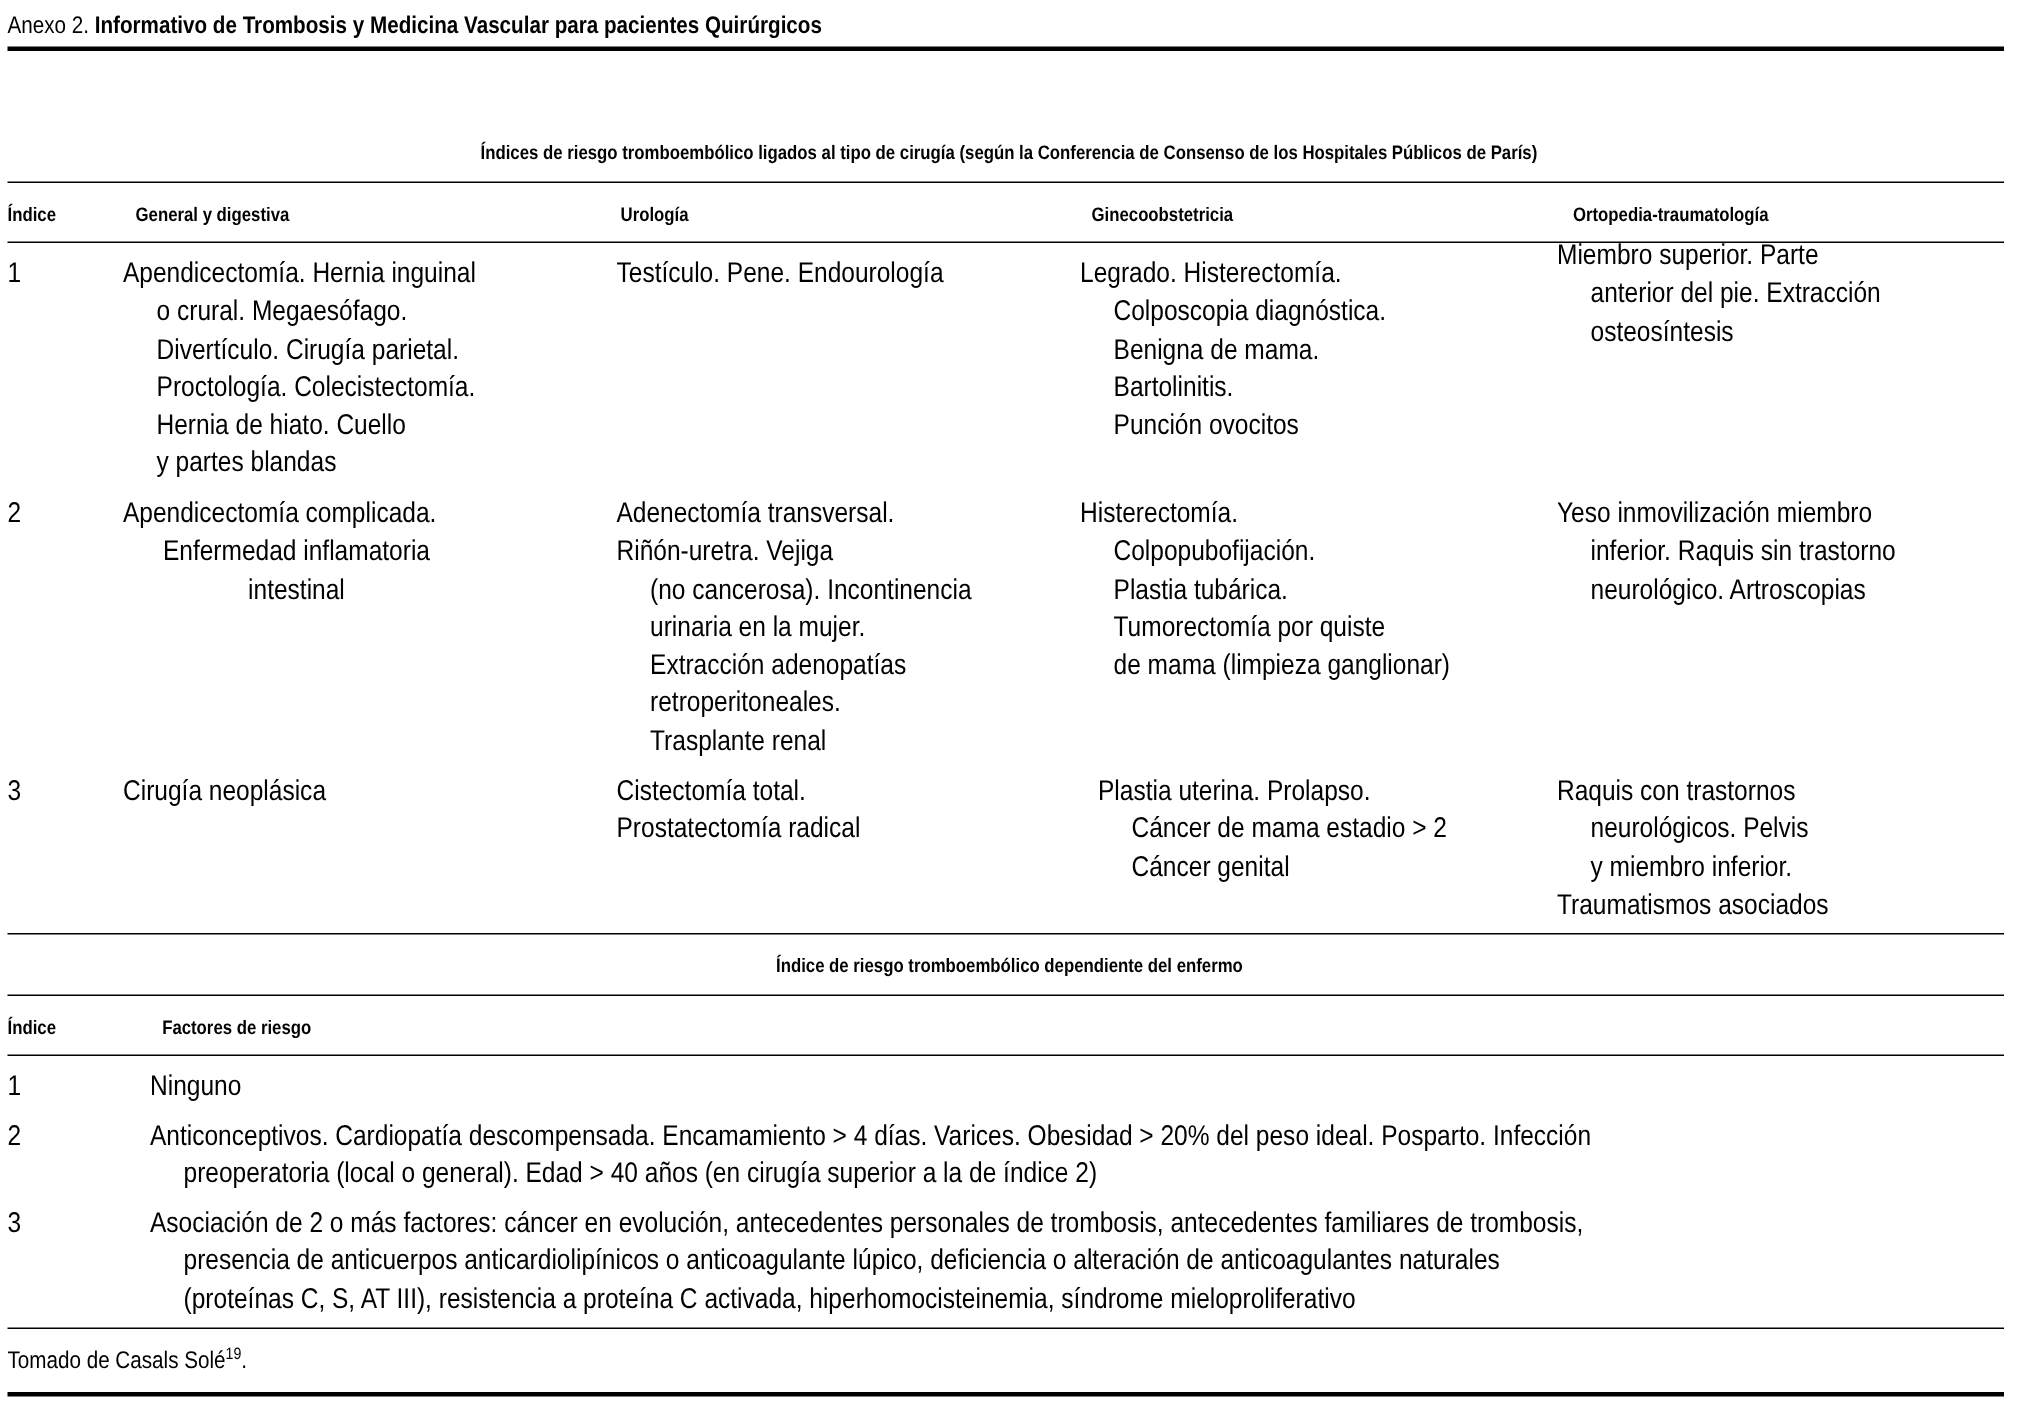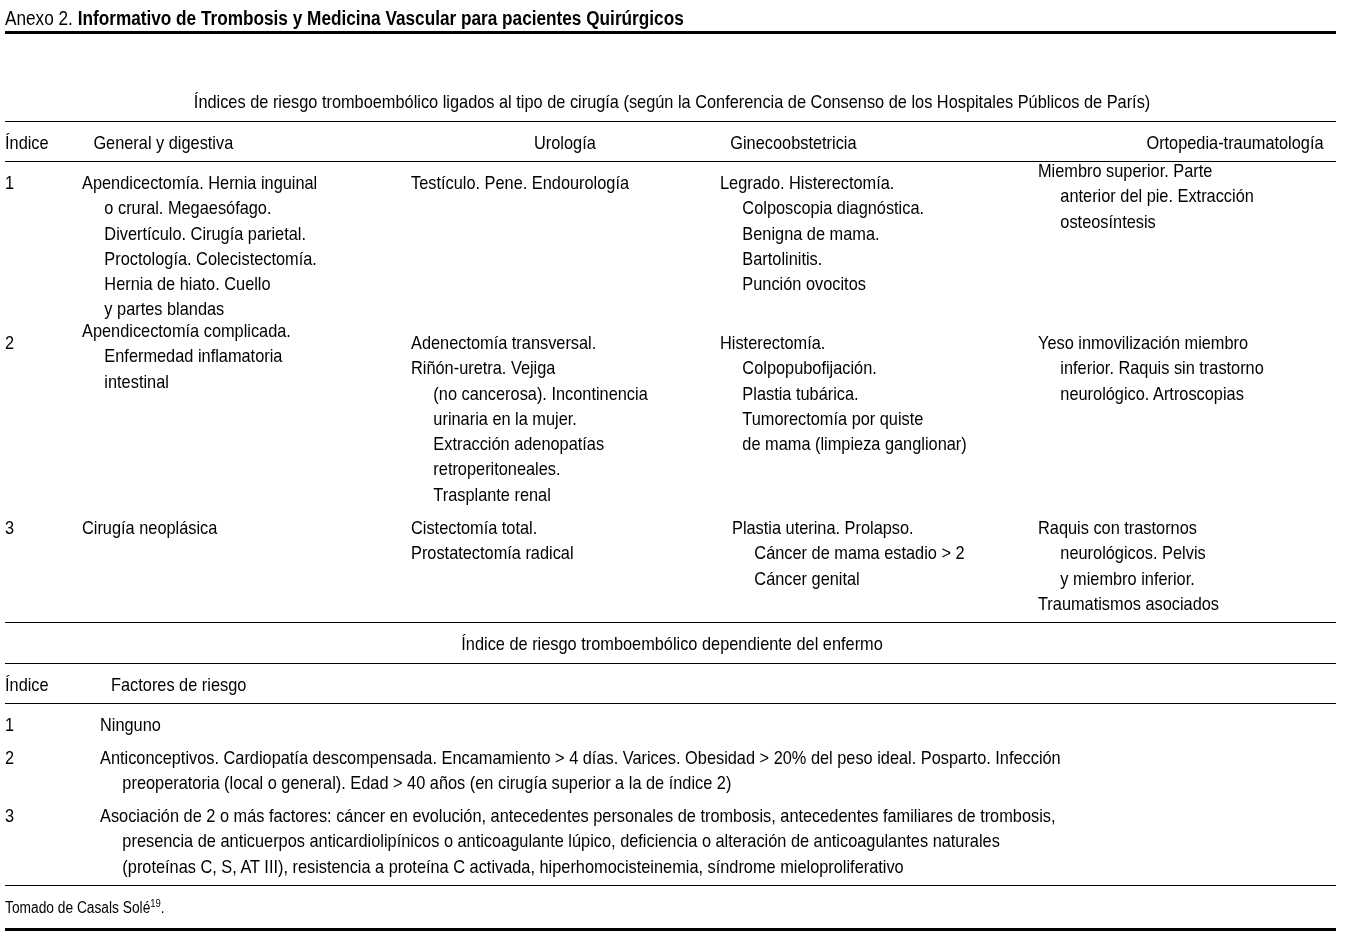--- a/index.html
+++ b/index.html
@@ -1,26 +1,26 @@
 <!DOCTYPE html>
 <html><head>
 <meta charset="utf-8">
 <style>
   html, body { margin: 0; padding: 0; background: #ffffff; }
   body {
     width: 1345px; height: 943px; position: relative; overflow: hidden;
     font-family: "Liberation Sans", sans-serif; color: #000;
   }
   .condensed { transform: scaleX(0.86); transform-origin: left top; display: inline-block; white-space: nowrap; }
-  .title-line { position: absolute; left: 5px; top: 6px; font-size: 20px; line-height: 24px; white-space: nowrap; }
+  .title-line { position: absolute; left: 5px; top: 6px; font-size: 16px; line-height: 24px; white-space: nowrap; }
   .title-line .bold { font-weight: bold; }
   .rule-thick { position: absolute; left: 5px; width: 1331px; background: #000; }
   .rule-thin { position: absolute; left: 5px; width: 1331px; height: 1px; background: #000; }
   .abs { position: absolute; white-space: nowrap; }
-  .hdr { font-weight: normal; font-size: 19px; line-height: 24px; }
+  .hdr { font-weight: bold; font-size: 13px; line-height: 24px; }
   .cell { font-size: 19px; line-height: 25.3px; }
   .cell .line { display: block; white-space: nowrap; }
   .cell .ind { padding-left: 26px; }
   sup { font-size: 11px; vertical-align: super; line-height: 0; }
 </style>
 </head>
 <body>
 
 <div class="title-line">
   <span class="condensed">
@@ -30,23 +30,23 @@
 </div>
 <div class="rule-thick" style="top:31px;height:3px;"></div>
 
 <div class="abs hdr" style="left:0;width:1345px;top:90px;text-align:center;">
   <span class="condensed" style="transform-origin:center top;">Índices de riesgo tromboembólico ligados al tipo de cirugía (según la Conferencia de Consenso de los Hospitales Públicos de París)</span>
 </div>
 <div class="rule-thin" style="top:121px;"></div>
 
 <div class="abs hdr" style="left:5px;top:131px;"><span class="condensed">Índice</span></div>
 <div class="abs hdr" style="left:82px;width:320px;top:131px;text-align:left;"><span class="condensed" style="transform-origin:center top;">General y digestiva</span></div>
-<div class="abs hdr" style="left:410px;width:310px;top:131px;text-align:center;"><span class="condensed" style="transform-origin:center top;">Urología</span></div>
+<div class="abs hdr" style="left:410px;width:310px;top:131px;text-align:left;"><span class="condensed" style="transform-origin:center top;">Urología</span></div>
 <div class="abs hdr" style="left:720px;width:315px;top:131px;"><span class="condensed" style="transform-origin:center top;">Ginecoobstetricia</span></div>
-<div class="abs hdr" style="left:1038px;width:300px;top:131px;text-align:right;"><span class="condensed" style="transform-origin:center top;">Ortopedia-traumatología</span></div>
+<div class="abs hdr" style="left:1038px;width:300px;top:131px;text-align:left;"><span class="condensed" style="transform-origin:center top;">Ortopedia-traumatología</span></div>
 <div class="rule-thin" style="top:161px;"></div>
 
 <div>
   <div class="abs cell" style="left:5px;top:170px;"><span class="condensed">1</span></div>
   <div class="abs cell" style="left:82px;top:170px;">
     <span class="condensed">
       <span class="line">Apendicectomía. Hernia inguinal</span>
       <span class="line ind">o crural. Megaesófago.</span>
       <span class="line ind">Divertículo. Cirugía parietal.</span>
       <span class="line ind">Proctología. Colecistectomía.</span>
@@ -70,21 +70,21 @@
     <span class="condensed">
       <span class="line">Miembro superior. Parte</span>
       <span class="line ind">anterior del pie. Extracción</span>
       <span class="line ind">osteosíntesis</span>
     </span>
   </div>
 </div>
 
 <div>
   <div class="abs cell" style="left:5px;top:330px;"><span class="condensed">2</span></div>
-  <div class="abs cell" style="left:82px;top:318px;">
+  <div class="abs cell" style="left:82px;top:330px;text-align:center;">
     <span class="condensed">
       <span class="line">Apendicectomía complicada.</span>
       <span class="line ind">Enfermedad inflamatoria</span>
       <span class="line ind">intestinal</span>
     </span>
   </div>
   <div class="abs cell" style="left:411px;top:330px;">
     <span class="condensed">
       <span class="line">Adenectomía transversal.</span>
       <span class="line">Riñón-uretra. Vejiga</span>

